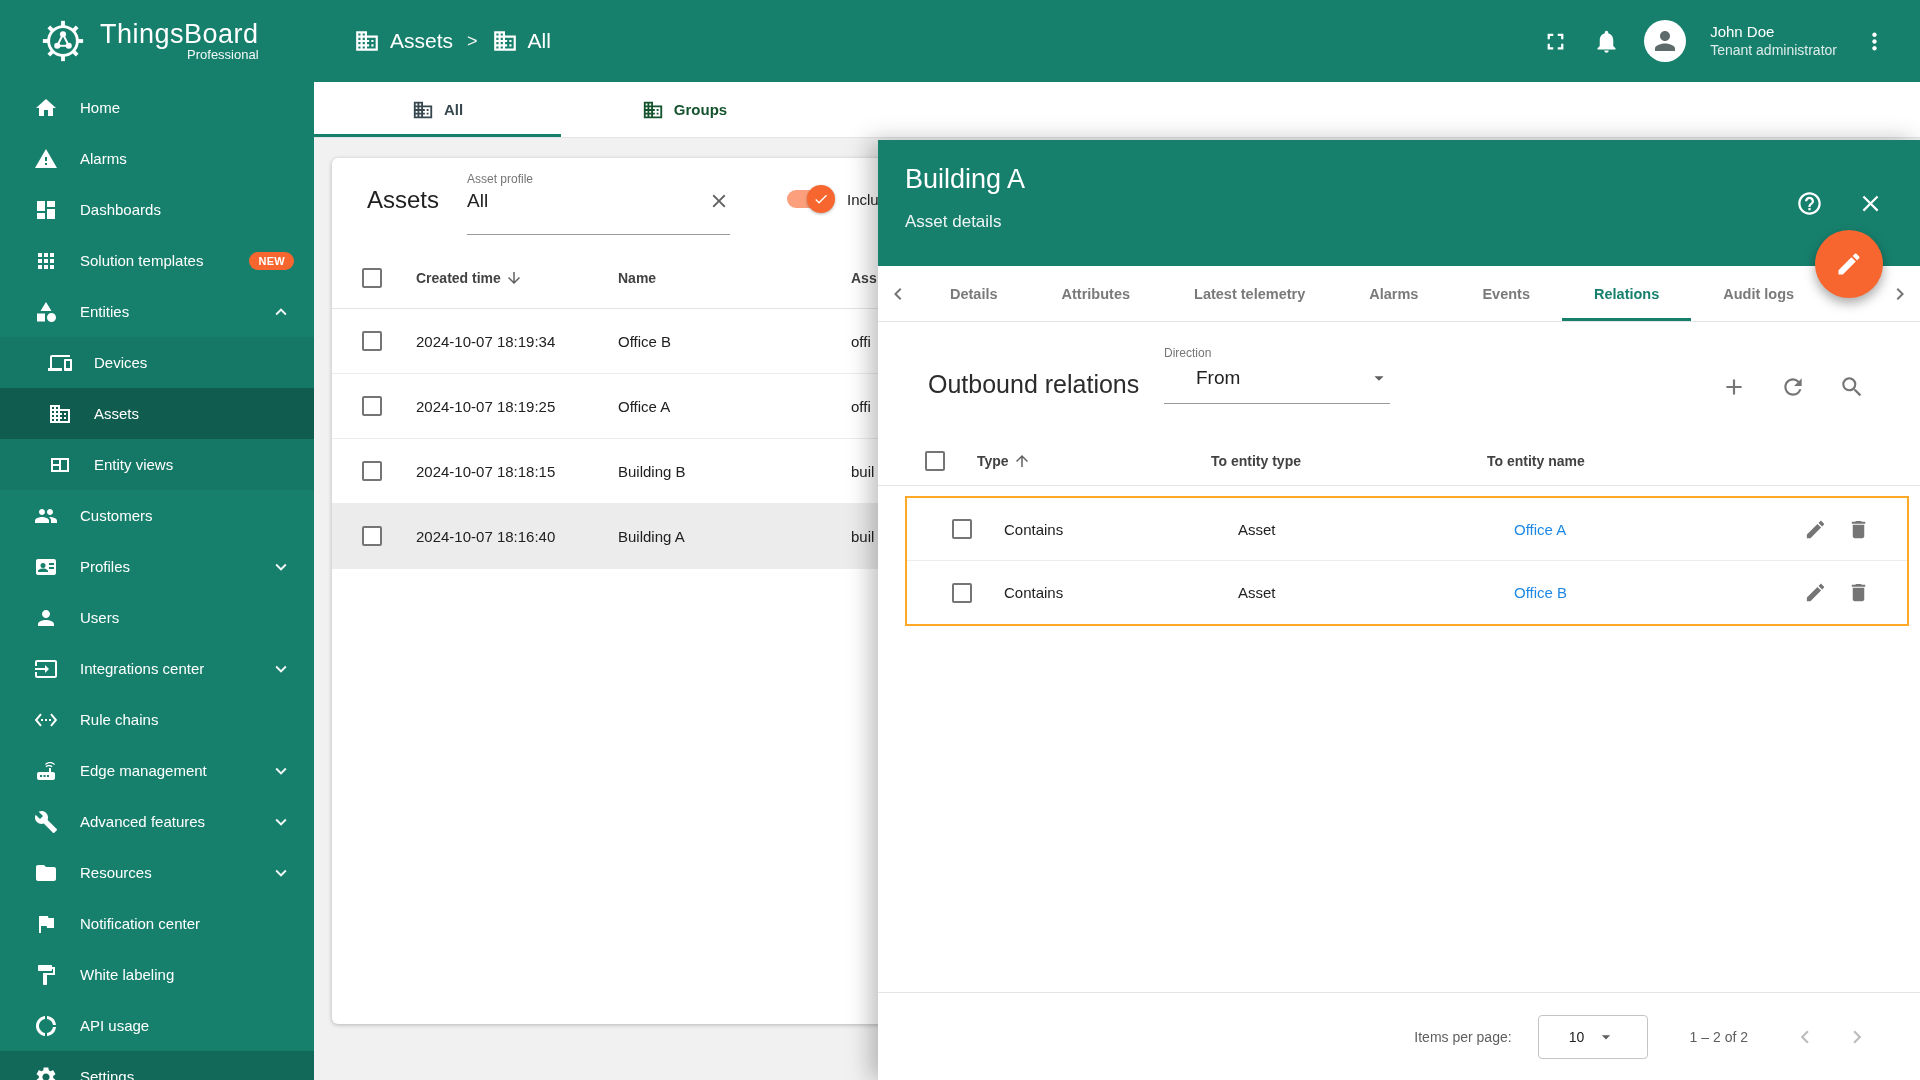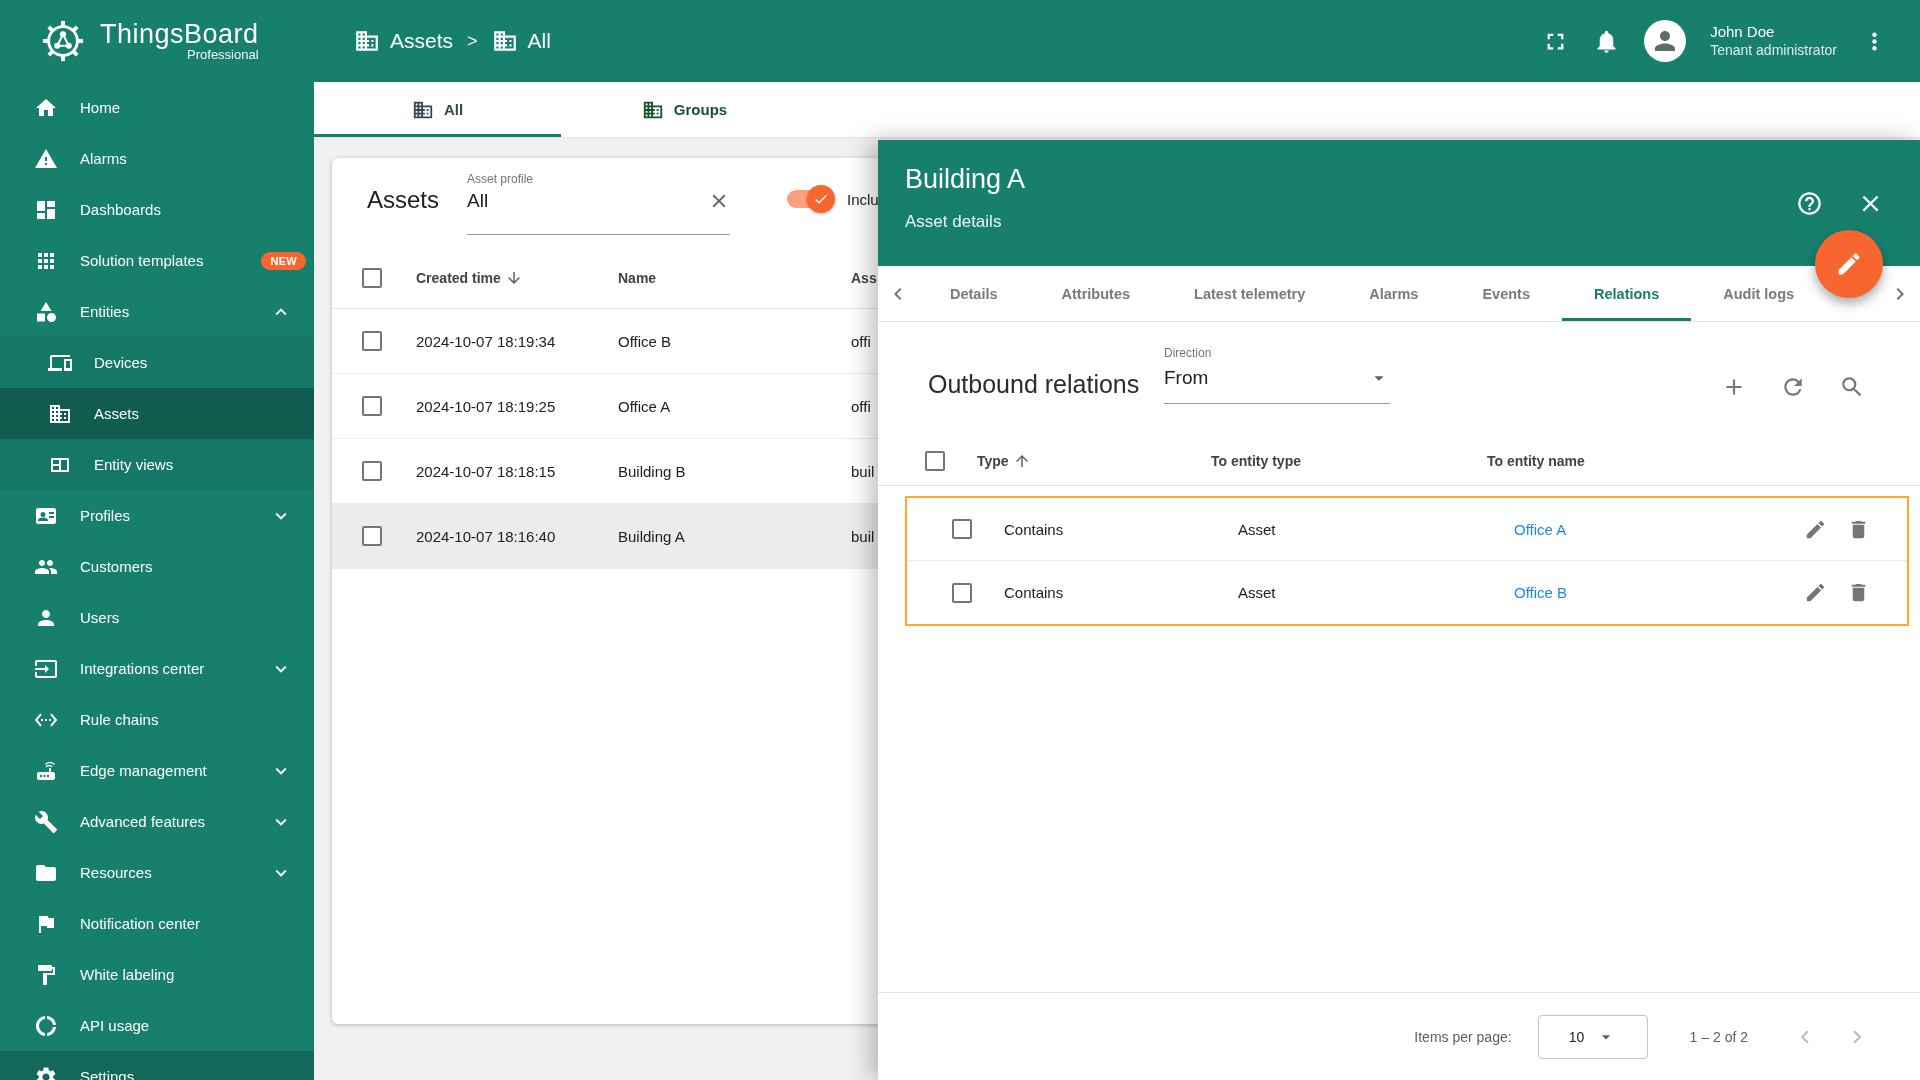--- a/index.html
+++ b/index.html
@@ -21,21 +21,21 @@
   .brand-text { display:flex; flex-direction:column; align-items:flex-end; }
   .brand-name { font-size:27px; font-weight:400; letter-spacing:.5px; line-height:28px; }
   .brand-edition { font-size:13px; opacity:.95; line-height:14px; }
   .nav-item { position:relative; height:51px; display:flex; align-items:center;
     padding-left:34px; cursor:pointer; font-size:15px; }
   .nav-item .nav-label { margin-left:22px; white-space:nowrap; }
   .nav-item.sub { padding-left:48px; background:rgba(0,0,0,.06); }
   .nav-item.active { background:rgba(0,0,0,.28); }
   .nav-item.shade { background:rgba(0,0,0,.18); }
   .nav-item .chev { position:absolute; right:22px; width:22px; height:22px; opacity:.95; }
-  .badge-new { position:absolute; right:8px; background:var(--orange); color:#fff;
+  .badge-new { position:absolute; right:20px; background:var(--orange); color:#fff;
     font-size:11px; font-weight:700; padding:3px 9px; border-radius:10px; letter-spacing:.3px; }
 
   
   #topbar { position:absolute; left:314px; top:0; right:0; height:82px;
     background:var(--green); color:#fff; display:flex; align-items:center; z-index:15; }
   .crumbs { display:flex; align-items:center; margin-left:40px; gap:10px; font-size:21px; }
   .crumbs .ic { width:26px; height:26px; }
   .crumb-sep { font-size:18px; opacity:.95; margin:0 4px; }
   .top-right { margin-left:auto; display:flex; align-items:center; gap:24px; padding-right:32px; }
   .top-icon { width:27px; height:27px; color:#fff; cursor:pointer; }
@@ -99,21 +99,21 @@
   .d-tabs .tab-nav.right { margin-left:auto; }
   .dtab { display:flex; align-items:center; padding:0 32px; font-size:14.5px; font-weight:600;
     color:#7a7a7a; cursor:pointer; white-space:nowrap; }
   .dtab.active { color:var(--green); box-shadow:inset 0 -3px 0 var(--green); }
 
   .rel-heading { position:absolute; left:50px; top:230px; font-size:25px; font-weight:400; color:#2b2b2b; }
   .direction { position:absolute; left:286px; top:206px; width:226px; height:58px;
     border-bottom:1px solid #9a9a9a; cursor:pointer; }
   .direction-label { font-size:12px; color:var(--sec); display:block; margin-bottom:7px; }
   .direction-line { display:flex; align-items:center; justify-content:space-between; }
-  .direction-value { font-size:19px; }
+  .direction-value { font-size:19px;margin-left:32px; }
   .direction .caret { width:22px; height:22px; color:#5f5f5f; }
   .tool-icons { position:absolute; top:234px; left:843px; display:flex; gap:33px; }
   .tool-icons .ic { width:26px; height:26px; color:var(--sec); cursor:pointer; }
 
   .rgrid { display:grid; grid-template-columns:82px 234px 276px 1fr 150px; align-items:center; padding-left:17px; padding-right:37px; }
   .rel-head { position:absolute; left:0; top:296px; width:100%; height:50px;
     border-bottom:1px solid var(--div); font-size:14px; font-weight:700; color:#424242; }
   .rel-head .colwrap { display:flex; align-items:center; gap:4px; }
   .rel-head .cbx, .rel-row .cbx { margin-left:30px; }
   .hl-box { position:absolute; left:27px; top:356px; width:1004px; height:130px;
@@ -234,37 +234,37 @@
       <i class="ic">
           <svg viewBox="0 0 24 24" fill="currentColor">
             <path d="M3 5v14h18V5H3zm8 12H5v-4h6v4zm0-6H5V7h6v4zm8 6h-6V7h6v10z"></path>
           </svg>
         </i>
       <span class="nav-label">Entity views</span>
     </div>
     <div class="nav-item">
       <i class="ic">
           <svg viewBox="0 0 24 24" fill="currentColor">
+            <path d="M16 11c1.66 0 2.99-1.34 2.99-3S17.66 5 16 5s-3 1.34-3 3 1.34 3 3 3zm-8 0c1.66 0 2.99-1.34 2.99-3S9.66 5 8 5 5 6.34 5 8s1.34 3 3 3zm0 2c-2.33 0-7 1.17-7 3.5V19h14v-2.5c0-2.33-4.67-3.5-7-3.5zm8 0c-.29 0-.62.02-.97.05 1.16.84 1.97 1.97 1.97 3.45V19h6v-2.5c0-2.33-4.67-3.5-7-3.5z"></path>
+          </svg>
+        </i>
+      <span class="nav-label">Customers</span>
+    </div>
+    <div class="nav-item">
+      <i class="ic">
+          <svg viewBox="0 0 24 24" fill="currentColor">
             <path d="M20 4H4c-1.1 0-2 .9-2 2v12c0 1.1.9 2 2 2h16c1.1 0 2-.9 2-2V6c0-1.1-.9-2-2-2zM9 8a2.5 2.5 0 110 5 2.5 2.5 0 010-5zm5 9H4v-1c0-1.66 3.33-2.5 5-2.5s5 .84 5 2.5v1zm6-3h-5v-2h5v2zm0-4h-5V8h5v2z"></path>
           </svg>
         </i>
       <span class="nav-label">Profiles</span>
       <i class="ic chev">
           <svg viewBox="0 0 24 24" fill="currentColor">
             <path d="M16.59 8.59L12 13.17 7.41 8.59 6 10l6 6 6-6z"></path>
           </svg>
         </i>
-    </div>
-    <div class="nav-item">
-      <i class="ic">
-          <svg viewBox="0 0 24 24" fill="currentColor">
-            <path d="M16 11c1.66 0 2.99-1.34 2.99-3S17.66 5 16 5s-3 1.34-3 3 1.34 3 3 3zm-8 0c1.66 0 2.99-1.34 2.99-3S9.66 5 8 5 5 6.34 5 8s1.34 3 3 3zm0 2c-2.33 0-7 1.17-7 3.5V19h14v-2.5c0-2.33-4.67-3.5-7-3.5zm8 0c-.29 0-.62.02-.97.05 1.16.84 1.97 1.97 1.97 3.45V19h6v-2.5c0-2.33-4.67-3.5-7-3.5z"></path>
-          </svg>
-        </i>
-      <span class="nav-label">Customers</span>
     </div>
     <div class="nav-item">
       <i class="ic">
           <svg viewBox="0 0 24 24" fill="currentColor">
             <path d="M12 12c2.21 0 4-1.79 4-4s-1.79-4-4-4-4 1.79-4 4 1.79 4 4 4zm0 2c-2.67 0-8 1.34-8 4v2h16v-2c0-2.66-5.33-4-8-4z"></path>
           </svg>
         </i>
       <span class="nav-label">Users</span>
     </div>
     <div class="nav-item">

